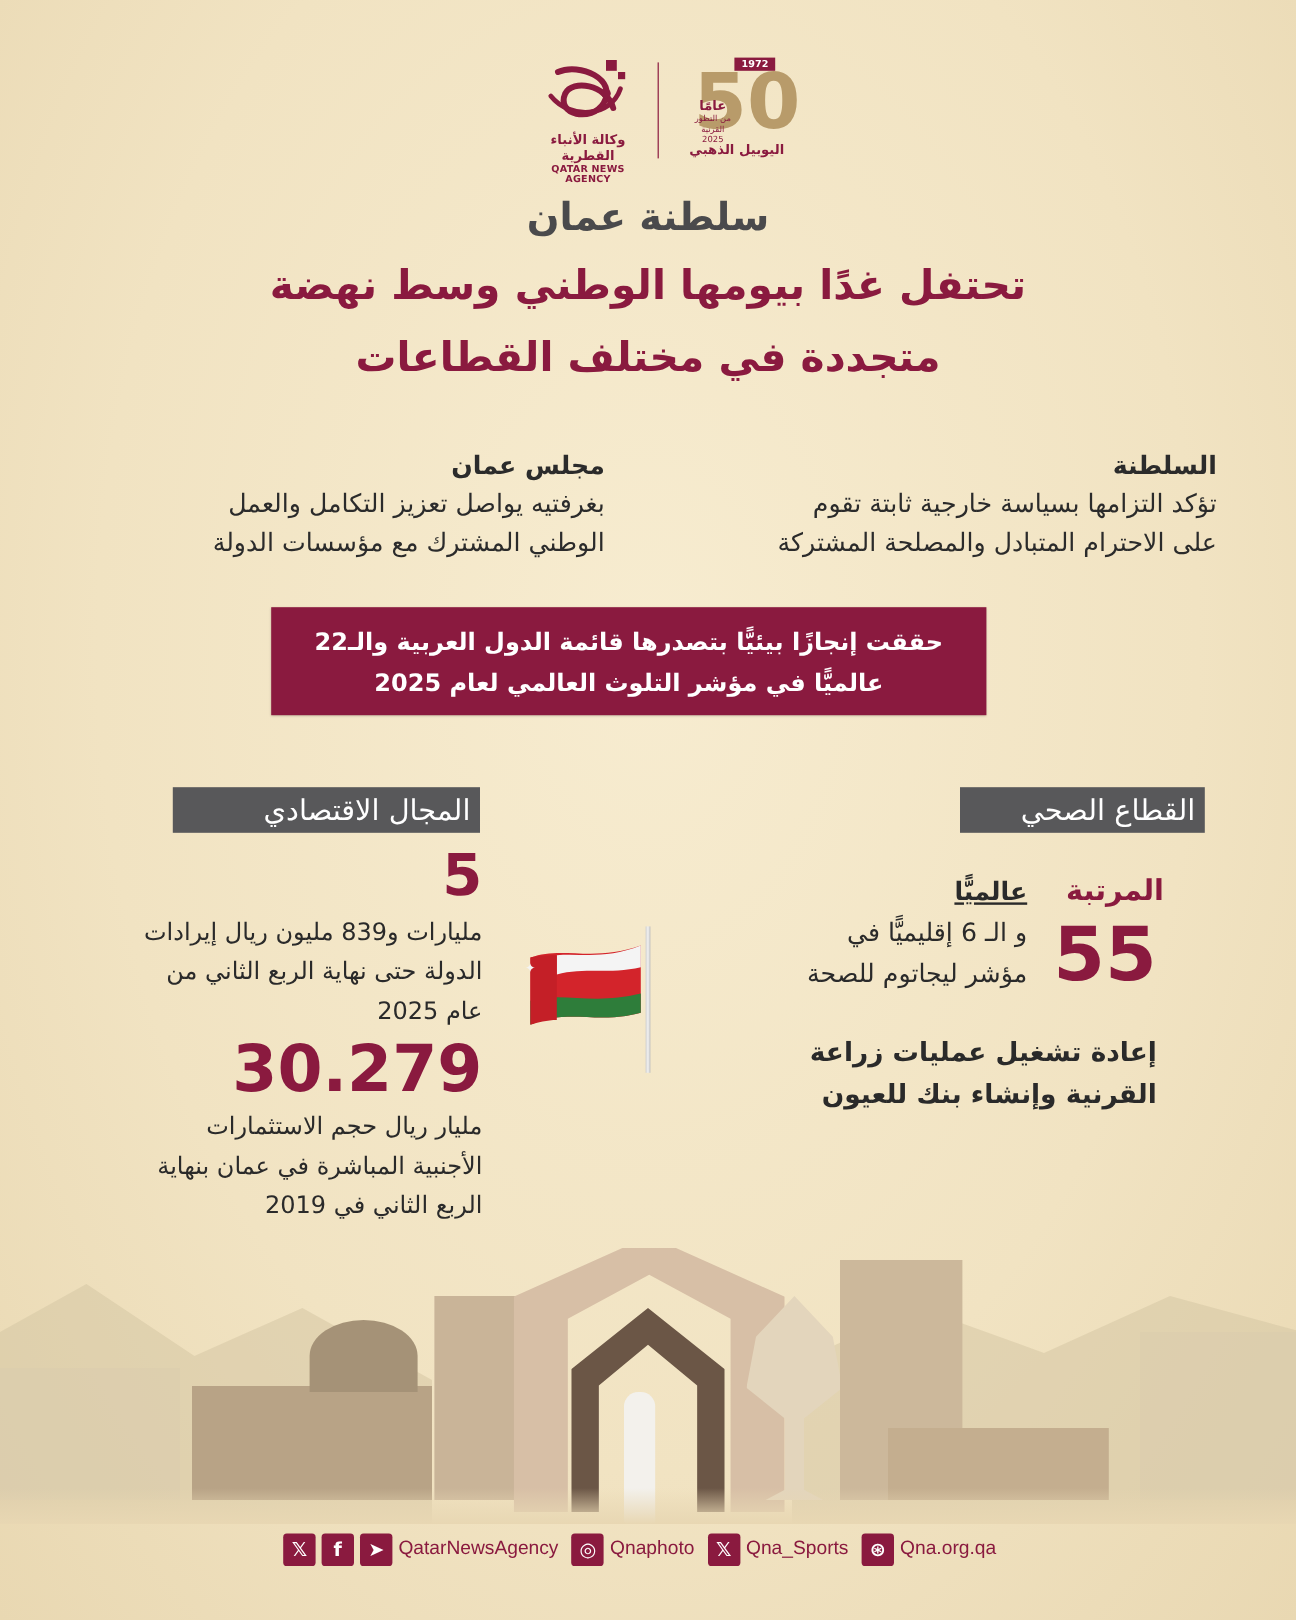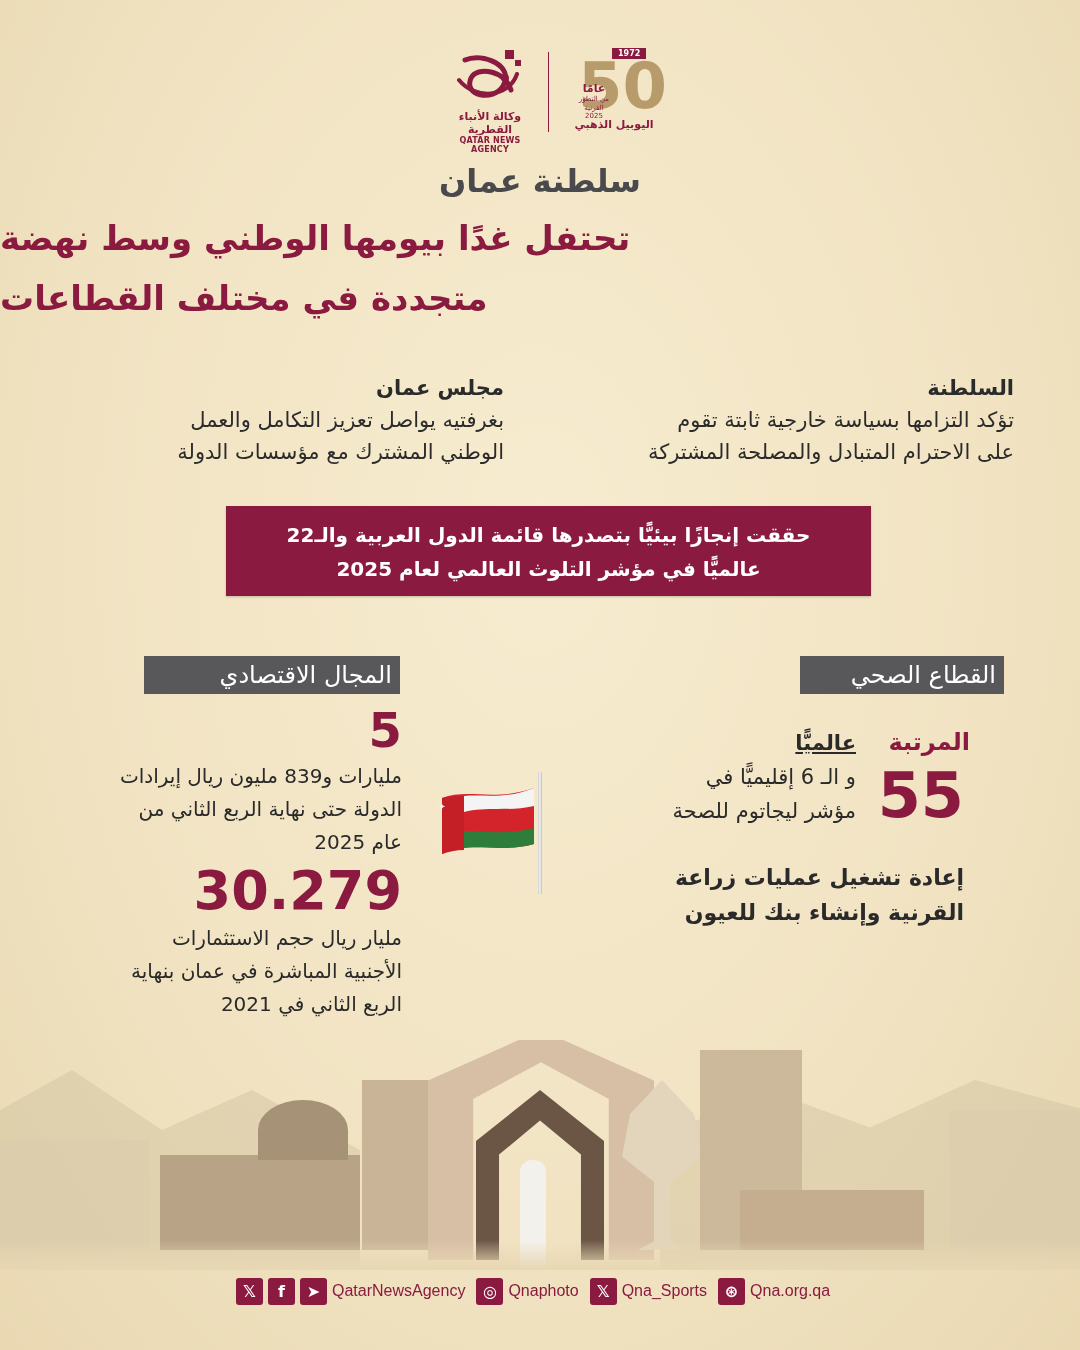--- a/index.html
+++ b/index.html
@@ -21,32 +21,32 @@
   .logo-sep { left: 548px; top: 52px; width: 1px; height: 80px; background: #8a1a3f; }
   .logo-50 { left: 560px; top: 46px; width: 100px; height: 92px; }
   .logo-50 .yr { position: absolute; left: 52px; top: 2px; background: #8a1a3f; color: #fff; font-size: 8px; font-weight: bold; padding: 1px 6px; direction: ltr; }
   .logo-50 .big { position: absolute; left: 18px; top: 8px; font-size: 64px; font-weight: bold; color: #b89b6a; font-family: "DejaVu Sans", sans-serif; direction: ltr; line-height: 1; }
   .logo-50 .small { position: absolute; left: 14px; top: 36px; font-size: 7px; color: #8a1a3f; text-align: center; width: 40px; line-height: 1.2; }
   .logo-50 .small b { display: block; font-size: 11px; }
   .logo-50 .jub { position: absolute; left: 14px; top: 72px; width: 80px; font-size: 11px; font-weight: bold; color: #8a1a3f; text-align: center; }
 
   
   .title-main { left: 0; width: 1080px; top: 162px; text-align: center; font-size: 32px; font-weight: bold; color: #4a4a4c; }
-  .title-sub { left: 0; width: 1080px; text-align: left; font-size: 34px; font-weight: bold; color: #8a1a3f; }
+  .title-sub { left: 0; width: 1080px; text-align: center; font-size: 34px; font-weight: bold; color: #8a1a3f; }
   .t1 { top: 218px; }
   .t2 { top: 278px; }
 
   
   .blurb { width: 440px; font-size: 21px; line-height: 32px; text-align: right; color: #2b2b2b; }
   .blurb .head { font-weight: bold; font-size: 21px; }
   .blurb-right { right: 66px; top: 372px; }
   .blurb-left { right: 576px; top: 372px; }
 
   
-  .banner { left: 226px; top: 506px; width: 645px; height: 90px; background: #8a1a3f; color: #fff; text-align: center; font-size: 20px; font-weight: bold; line-height: 34px; padding-top: 12px; box-shadow: 0 1px 2px rgba(0,0,0,0.2); }
+  .banner { left: 226px; top: 506px; width: 596px; height: 90px; background: #8a1a3f; color: #fff; text-align: center; font-size: 20px; font-weight: bold; line-height: 34px; padding-top: 12px; box-shadow: 0 1px 2px rgba(0,0,0,0.2); }
 
   
   .sec-head { height: 38px; background: #58585a; color: #fff; font-size: 24px; text-align: right; padding-right: 8px; line-height: 38px; }
   .sec-econ { left: 144px; top: 656px; width: 256px; }
   .sec-health { left: 800px; top: 656px; width: 204px; }
 
   .maroon { color: #8a1a3f; font-weight: bold; }
   .econ-5 { right: 678px; top: 700px; font-size: 48px; line-height: 60px; }
   .econ-t1 { right: 678px; top: 760px; width: 360px; font-size: 20px; line-height: 33px; text-align: right; }
   .econ-30 { right: 678px; top: 858px; font-size: 54px; line-height: 66px; direction: ltr; }
@@ -119,21 +119,21 @@
 <div class="abs maroon econ-5">5</div>
 <div class="abs econ-t1">
   <div>مليارات و839 مليون ريال إيرادات</div>
   <div>الدولة حتى نهاية الربع الثاني من</div>
   <div>عام 2025</div>
 </div>
 <div class="abs maroon econ-30">30.279</div>
 <div class="abs econ-t2">
   <div>مليار ريال حجم الاستثمارات</div>
   <div>الأجنبية المباشرة في عمان بنهاية</div>
-  <div>الربع الثاني في 2021</div>
+  <div>الربع الثاني في 2019</div>
 </div>
 
 <div class="abs sec-head sec-health">القطاع الصحي</div>
 <div class="abs maroon rank-label">المرتبة</div>
 <div class="abs maroon rank-num">55</div>
 <div class="abs rank-t">
   <div class="b">عالميًّا</div>
   <div>و الـ 6 إقليميًّا في</div>
   <div>مؤشر ليجاتوم للصحة</div>
 </div>

